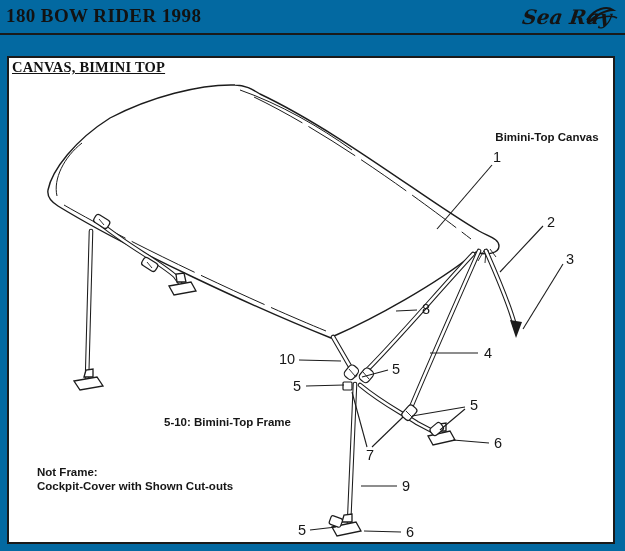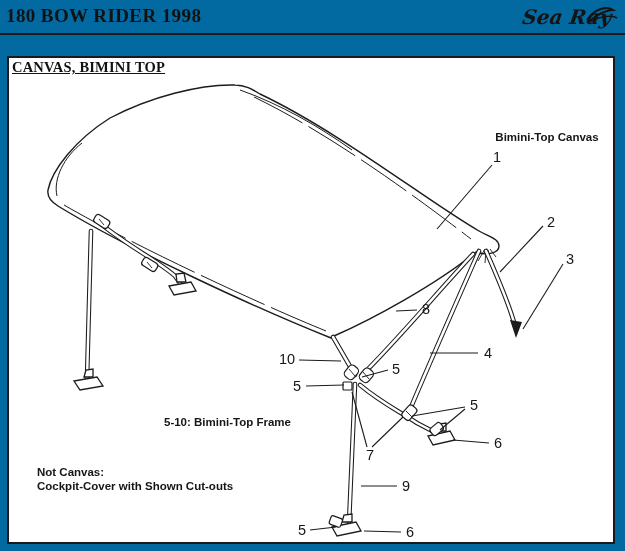--- a/index.html
+++ b/index.html
@@ -153,17 +153,17 @@
       <text class="callout" x="370" y="460" text-anchor="middle">7</text>
       <text class="callout" x="406" y="491" text-anchor="middle">9</text>
       <text class="callout" x="302" y="535" text-anchor="middle">5</text>
       <text class="callout" x="410" y="537" text-anchor="middle">6</text>
     </g>
   </svg>
 
   <div class="lbl lbl-canvas">Bimini-Top Canvas</div>
   <div class="lbl lbl-frame">5-10: Bimini-Top Frame</div>
   <div class="lbl lbl-notshown">
-    <div>Not Canvas:</div>
+    <div>Not Frame:</div>
     <div>Cockpit-Cover with Shown Cut-outs</div>
   </div>
 
 </div>
 
 </body></html>

